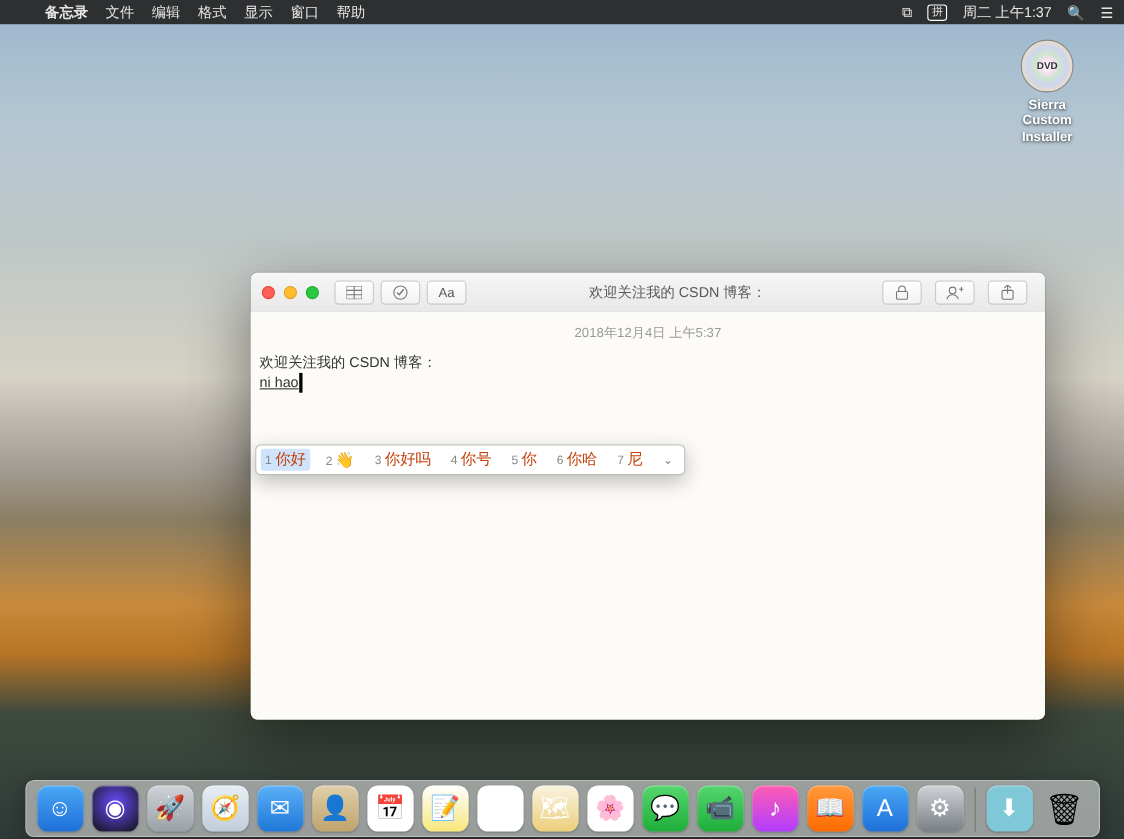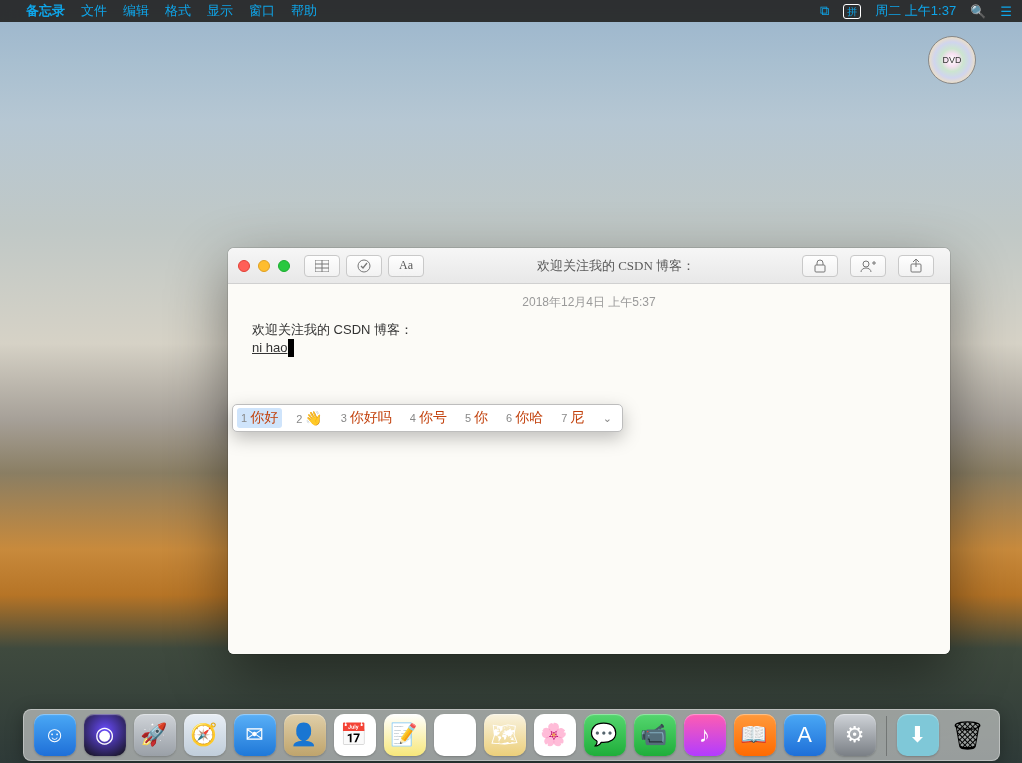--- a/index.html
+++ b/index.html
@@ -13,43 +13,43 @@
       #b67426 78%, #3f4a3e 85%, #2e3a38 100%);
     position: relative;
   }
 
   
   .menubar {
     height: 22px;
     background: rgba(36,36,36,0.92);
     backdrop-filter: blur(8px);
     display: flex; align-items: center;
-    color: #0ea5e9; font-size: 13px;
-    padding: 0 10px 0 10px;
+    color: #e5e5e5; font-size: 13px;
+    padding: 0 10px 0 25px;
     position: relative; z-index: 50;
   }
   .menubar .left { display: flex; align-items: center; gap: 16px; }
   .menubar .right { margin-left: auto; display: flex; align-items: center; gap: 14px; }
   .apple-logo { font-size: 14px; }
   .menu-item { cursor: default; }
   .status-icon { font-size: 13px; }
   .pin { border:1px solid #fff; border-radius:3px; padding:0 3px; font-size:10px; line-height:13px; }
 
   
   .desktop-icon {
     position: absolute; top: 36px; right: 30px;
     width: 80px; text-align: center; z-index: 5;
   }
   .dvd {
     width: 48px; height: 48px; margin: 0 auto 4px;
     border-radius: 50%;
     background: radial-gradient(circle at 50% 50%, #fff 0%, #f5e0f0 20%, #cce5d0 35%, #d0d5ee 55%, #f0e0c0 75%, #bbb 90%);
     border: 1px solid #888;
     display:flex; align-items:center; justify-content:center;
-    font-size:9px; font-weight:normal; color:#333;
+    font-size:9px; font-weight:bold; color:#333;
   }
   .dvd-label {
     color: #fff; font-size: 12px; font-weight: 600;
     text-shadow: 0 1px 3px rgba(0,0,0,0.8);
     line-height: 1.2;
   }
 
   
   .window {
     position: absolute; left: 228px; top: 248px;
@@ -61,21 +61,21 @@
     display: flex; flex-direction: column;
     overflow: visible;
   }
   .titlebar {
     height: 36px;
     background: linear-gradient(#f6f6f6,#e8e8e8);
     border-bottom: 1px solid #d0d0d0;
     border-radius: 6px 6px 0 0;
     display: flex; align-items: center;
     padding: 0 10px;
-    font-size: 13px; color: #444; font-family: Liberation Serif, serif;
+    font-size: 13px; color: #444;
   }
   .traffic { display:flex; gap:8px; margin-right:14px; }
   .tl { width:12px; height:12px; border-radius:50%; }
   .tl.r { background:#ff5f57; border:0.5px solid #e14036;}
   .tl.y { background:#ffbd2e; border:0.5px solid #dfa022;}
   .tl.g { background:#28c840; border:0.5px solid #1bad2e;}
   .tb-btn {
     height:22px; min-width:36px; padding:0 8px;
     border:1px solid #c9c9c9; border-radius:4px;
     background: linear-gradient(#fefefe,#f2f2f2);
@@ -83,31 +83,31 @@
     display:inline-flex; align-items:center; justify-content:center;
     margin-right:6px;
   }
   .wtitle { flex:1; text-align:center; color:#5a5a5a; font-size:13px; }
   .tb-right { display:flex; gap:6px; }
 
   .note-body {
     flex:1;
     background: #fcfbf7;
     font-size: 13px; color: #333;
-    padding: 10px 24px;
+    padding: 10px 8px;
     position: relative;
     border-radius: 0 0 6px 6px;
   }
   .timestamp { text-align:center; color:#9a9a9a; font-size:12px; margin-bottom:10px; }
   .note-line { line-height: 1.4; }
   .typing {
     display:inline-block;
     text-decoration: underline;
     text-decoration-style: solid;
-    border-right: 6px solid #000000;
+    border-right: 3px solid #000000;
     padding-right:1px;
   }
 
   
   .ime {
     position:absolute; left:4px; top:120px;
     min-width:388px; height:28px;
     background:#fff;
     border:1px solid #bdbdbd; border-radius:5px;
     box-shadow: 0 6px 18px rgba(0,0,0,0.25);
@@ -171,20 +171,24 @@
     <span class="status-icon">⧉</span>
     <span class="pin">拼</span>
     <span>周二 上午1:37</span>
     <span class="status-icon">🔍</span>
     <span class="status-icon">☰</span>
   </div>
 </div>
 
 <div class="desktop-icon">
   <div class="dvd">DVD</div>
+  <div class="dvd-label">
+    <span>Sierra Custom</span><br>
+    <span>Installer</span>
+  </div>
 </div>
 
 <div class="window">
   <div class="titlebar">
     <div class="traffic">
       <div class="tl r"></div>
       <div class="tl y"></div>
       <div class="tl g"></div>
     </div>
     <div class="tb-btn">

